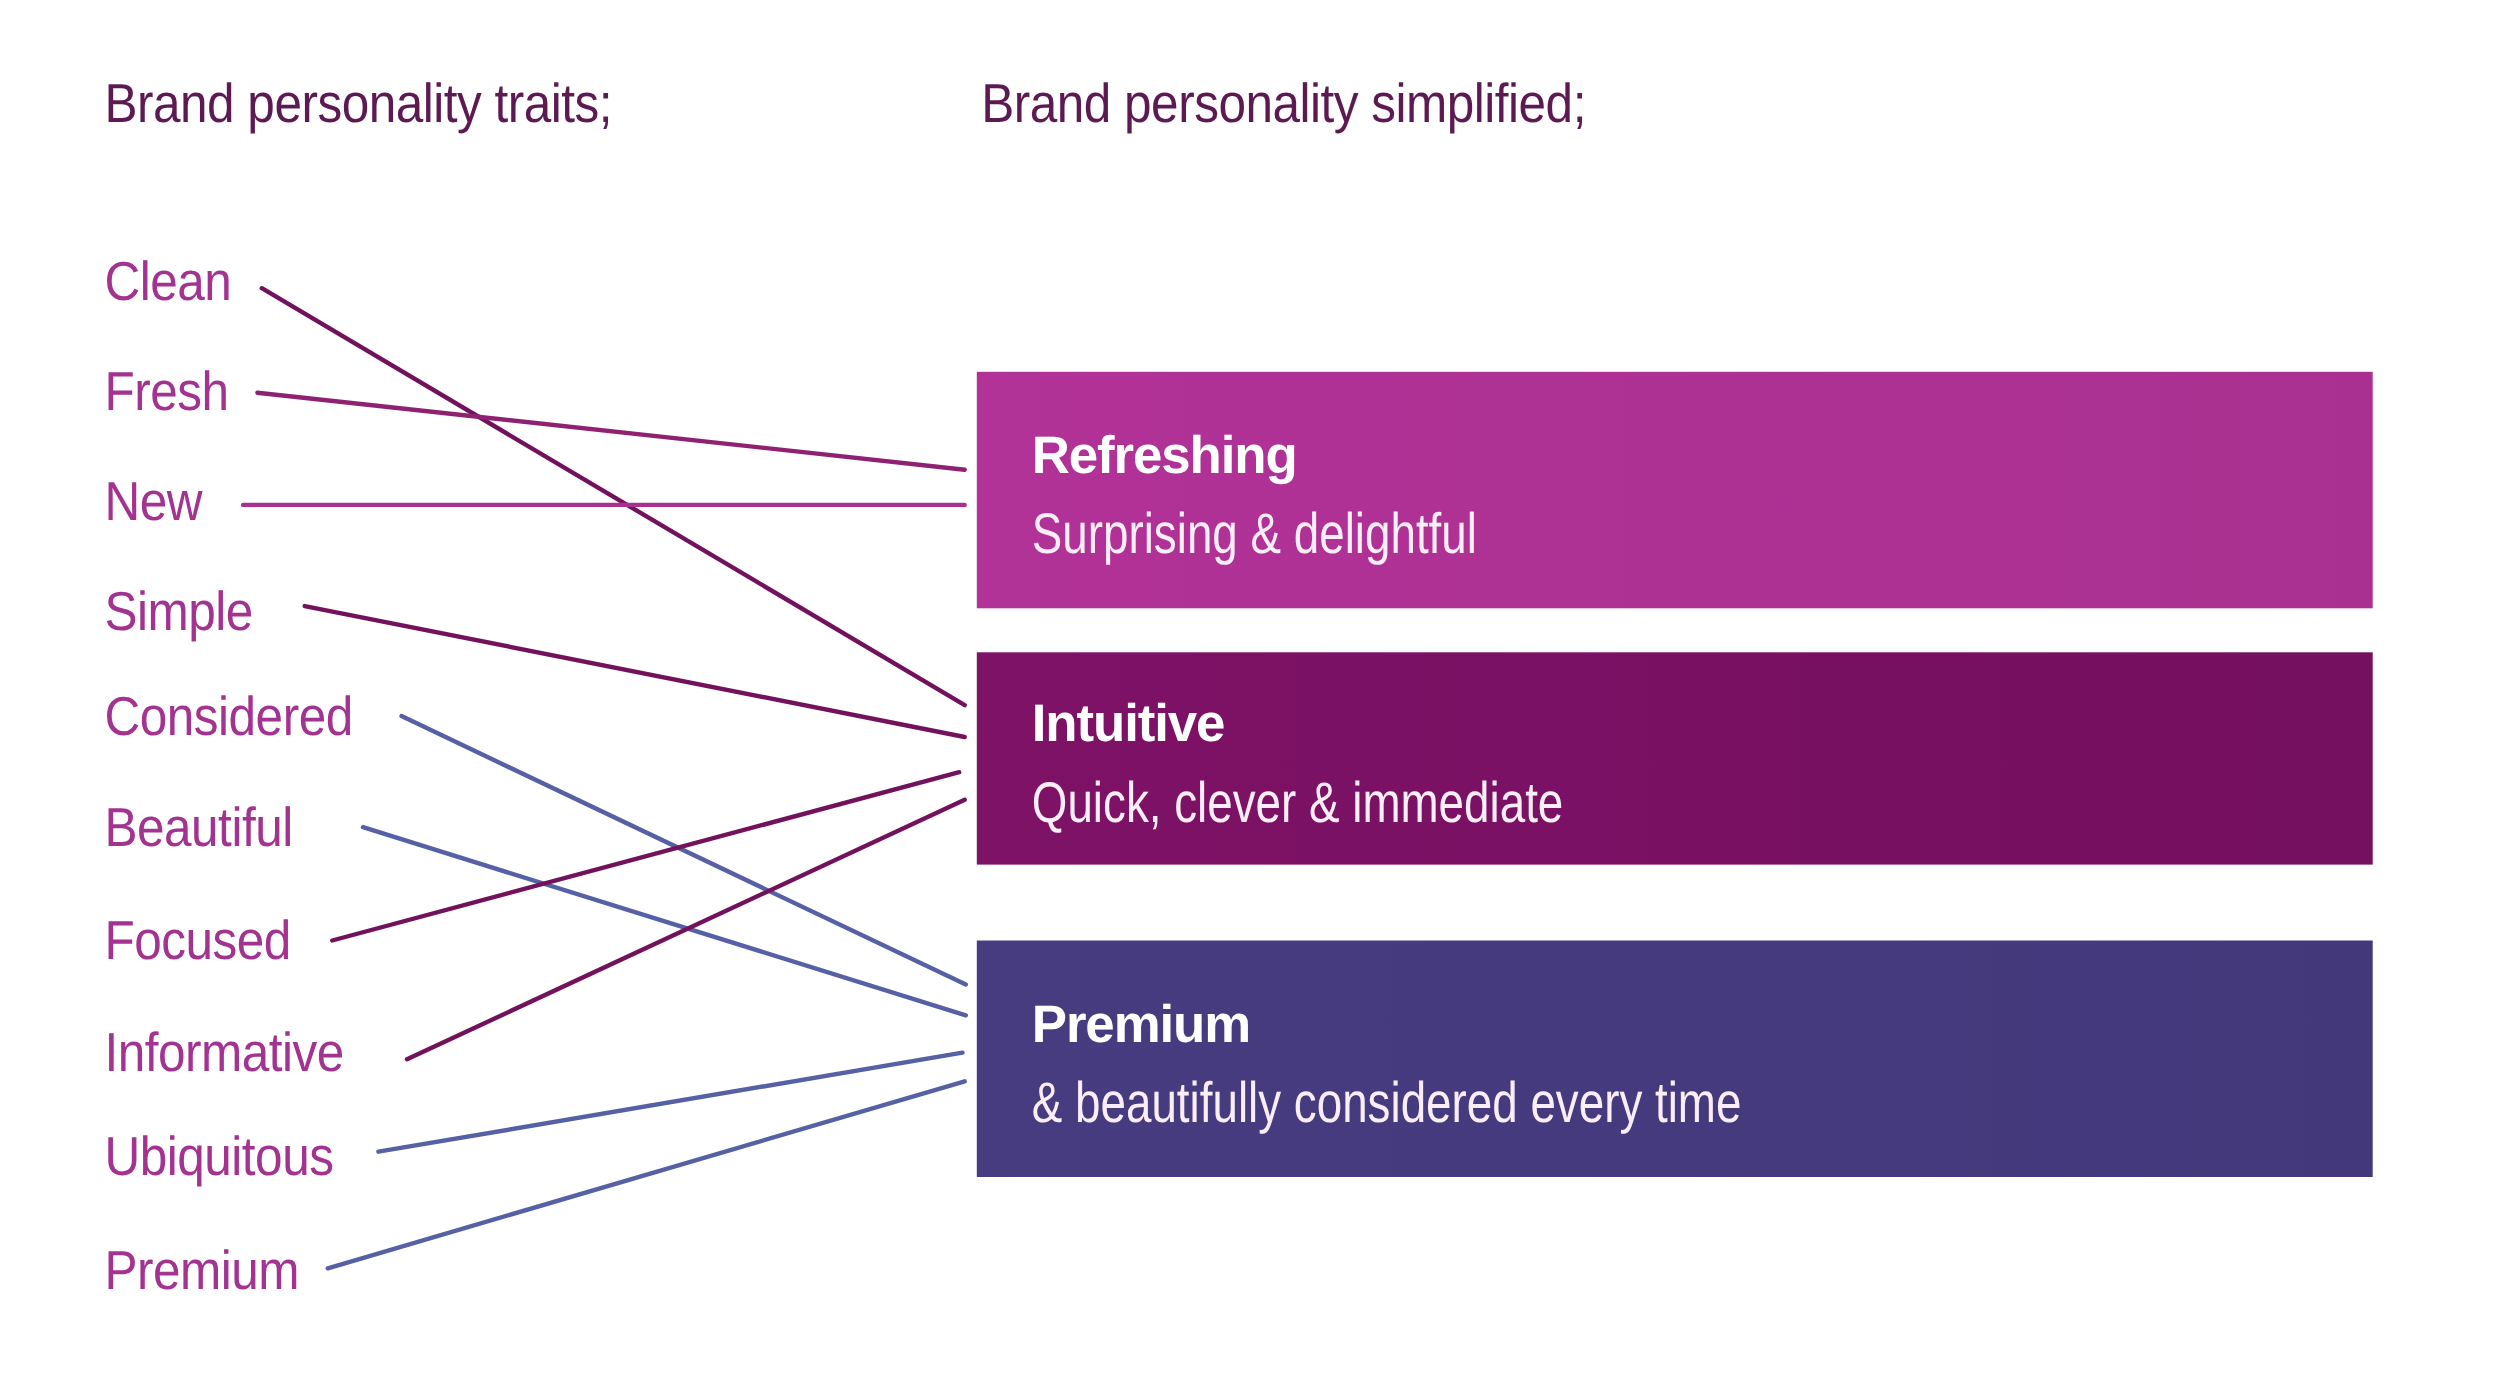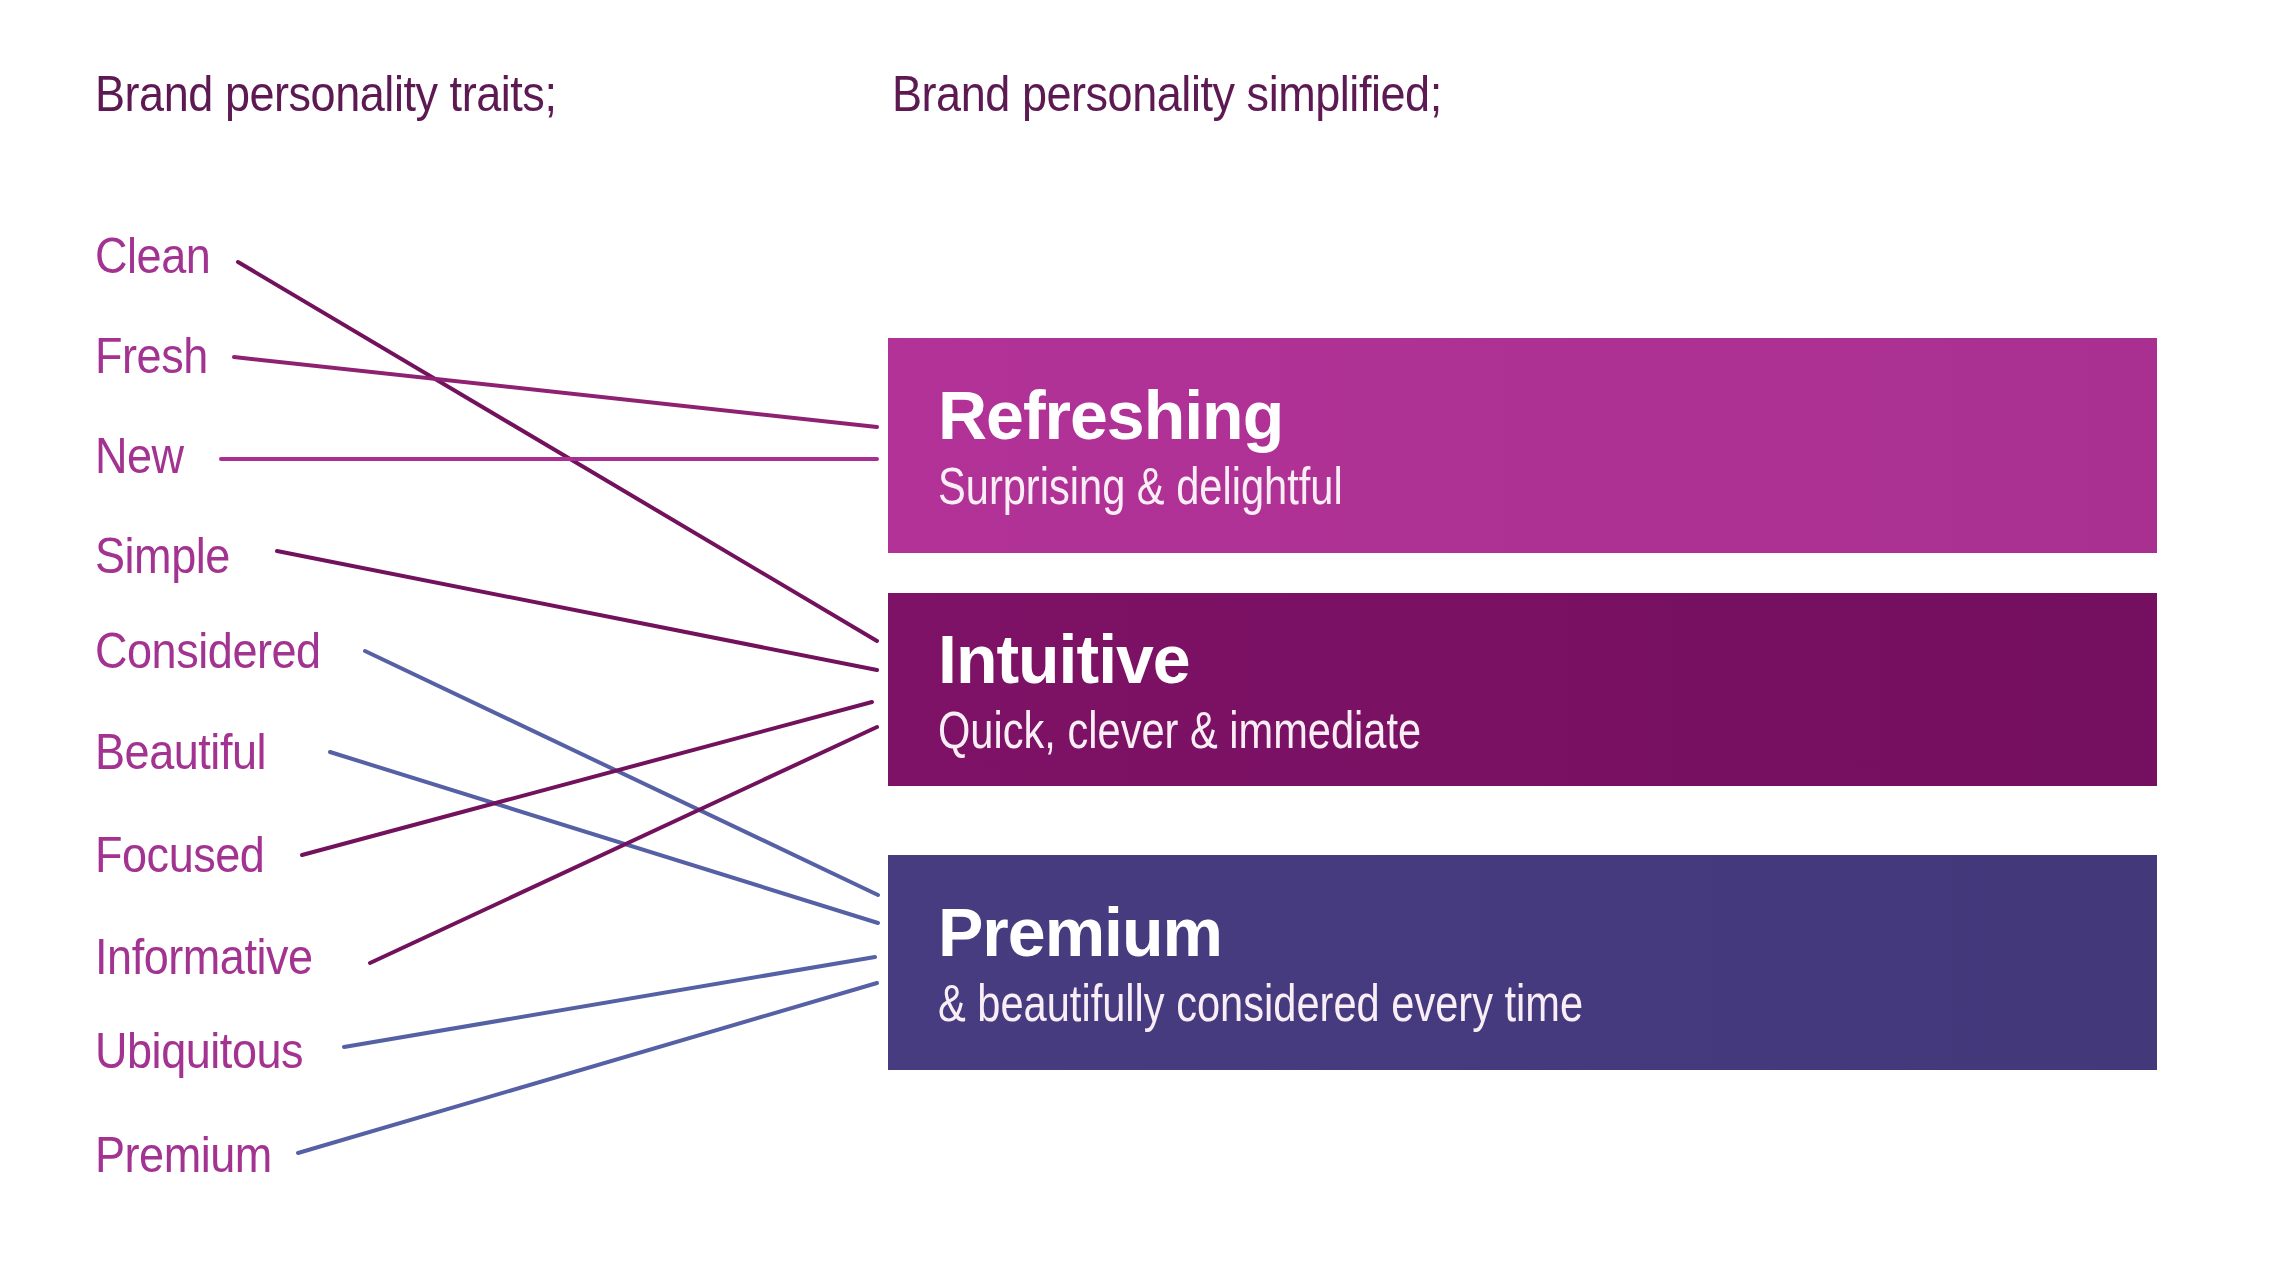--- a/index.html
+++ b/index.html
@@ -47,21 +47,21 @@
   .box {
     position: absolute;
     box-sizing: border-box;
     display: flex;
     flex-direction: column;
     justify-content: center;
     padding-left: 50px;
     color: var(--box-text-color, #ffffff);
   }
   .box-title {
-    font-size: 68px;
+    font-size: 48px;
     line-height: 80px;
     font-weight: bold;
     letter-spacing: -1px;
     white-space: nowrap;
   }
   .box-subtitle {
     font-size: 52px;
     line-height: 62px;
     color: #faeef6;
     white-space: nowrap;

